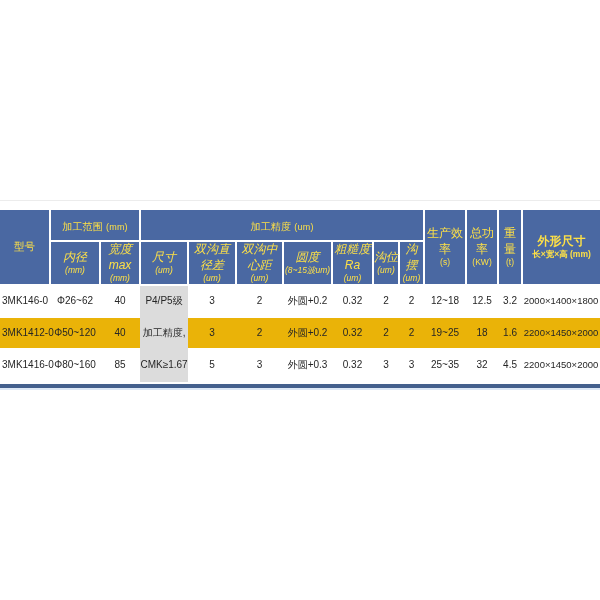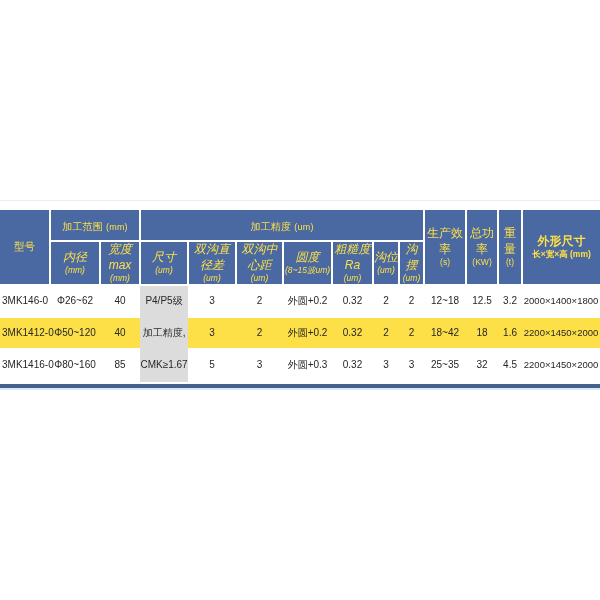--- a/index.html
+++ b/index.html
@@ -29,21 +29,21 @@
   .group-line .unit{margin-left:3px;font-size:9px;}
   .stack .lbl{display:block;font-size:12px;line-height:1.3;}
   .stack .unit{display:block;font-size:8.5px;line-height:1.25;}
   th.model-th{font-size:10.5px;}
 
   tbody tr{height:32px;}
   tbody td{
     font-size:10px;color:#262626;text-align:center;padding:0;
     border-bottom:2px solid #ffffff;background:#ffffff;white-space:nowrap;
   }
-  tbody tr.alt td{background:#fde047;}
+  tbody tr.alt td{background:#eab308;}
   tbody td.size-col{background:#dcdcdc !important;border-bottom-color:#dcdcdc;}
   tbody td.model-cell{text-align:left;padding-left:2px;}
   tbody td.dims-cell{font-size:9.5px;}
 
   .bottom-rule{position:absolute;left:0;top:384px;width:600px;height:4px;background:#44608d;}
   .bottom-rule-glow{position:absolute;left:0;top:388px;width:600px;height:2px;background:#dde8f6;}
 </style>
 </head>
 <body>
 
@@ -157,21 +157,21 @@
         <td class="model-cell">3MK1412-0</td>
         <td>Φ50~120</td>
         <td>40</td>
         <td class="size-col">加工精度,</td>
         <td>3</td>
         <td>2</td>
         <td>外圆+0.2</td>
         <td>0.32</td>
         <td>2</td>
         <td>2</td>
-        <td>18~42</td>
+        <td>19~25</td>
         <td>18</td>
         <td>1.6</td>
         <td class="dims-cell">2200×1450×2000</td>
       </tr>
       <tr>
         <td class="model-cell">3MK1416-0</td>
         <td>Φ80~160</td>
         <td>85</td>
         <td class="size-col">CMK≥1.67</td>
         <td>5</td>

